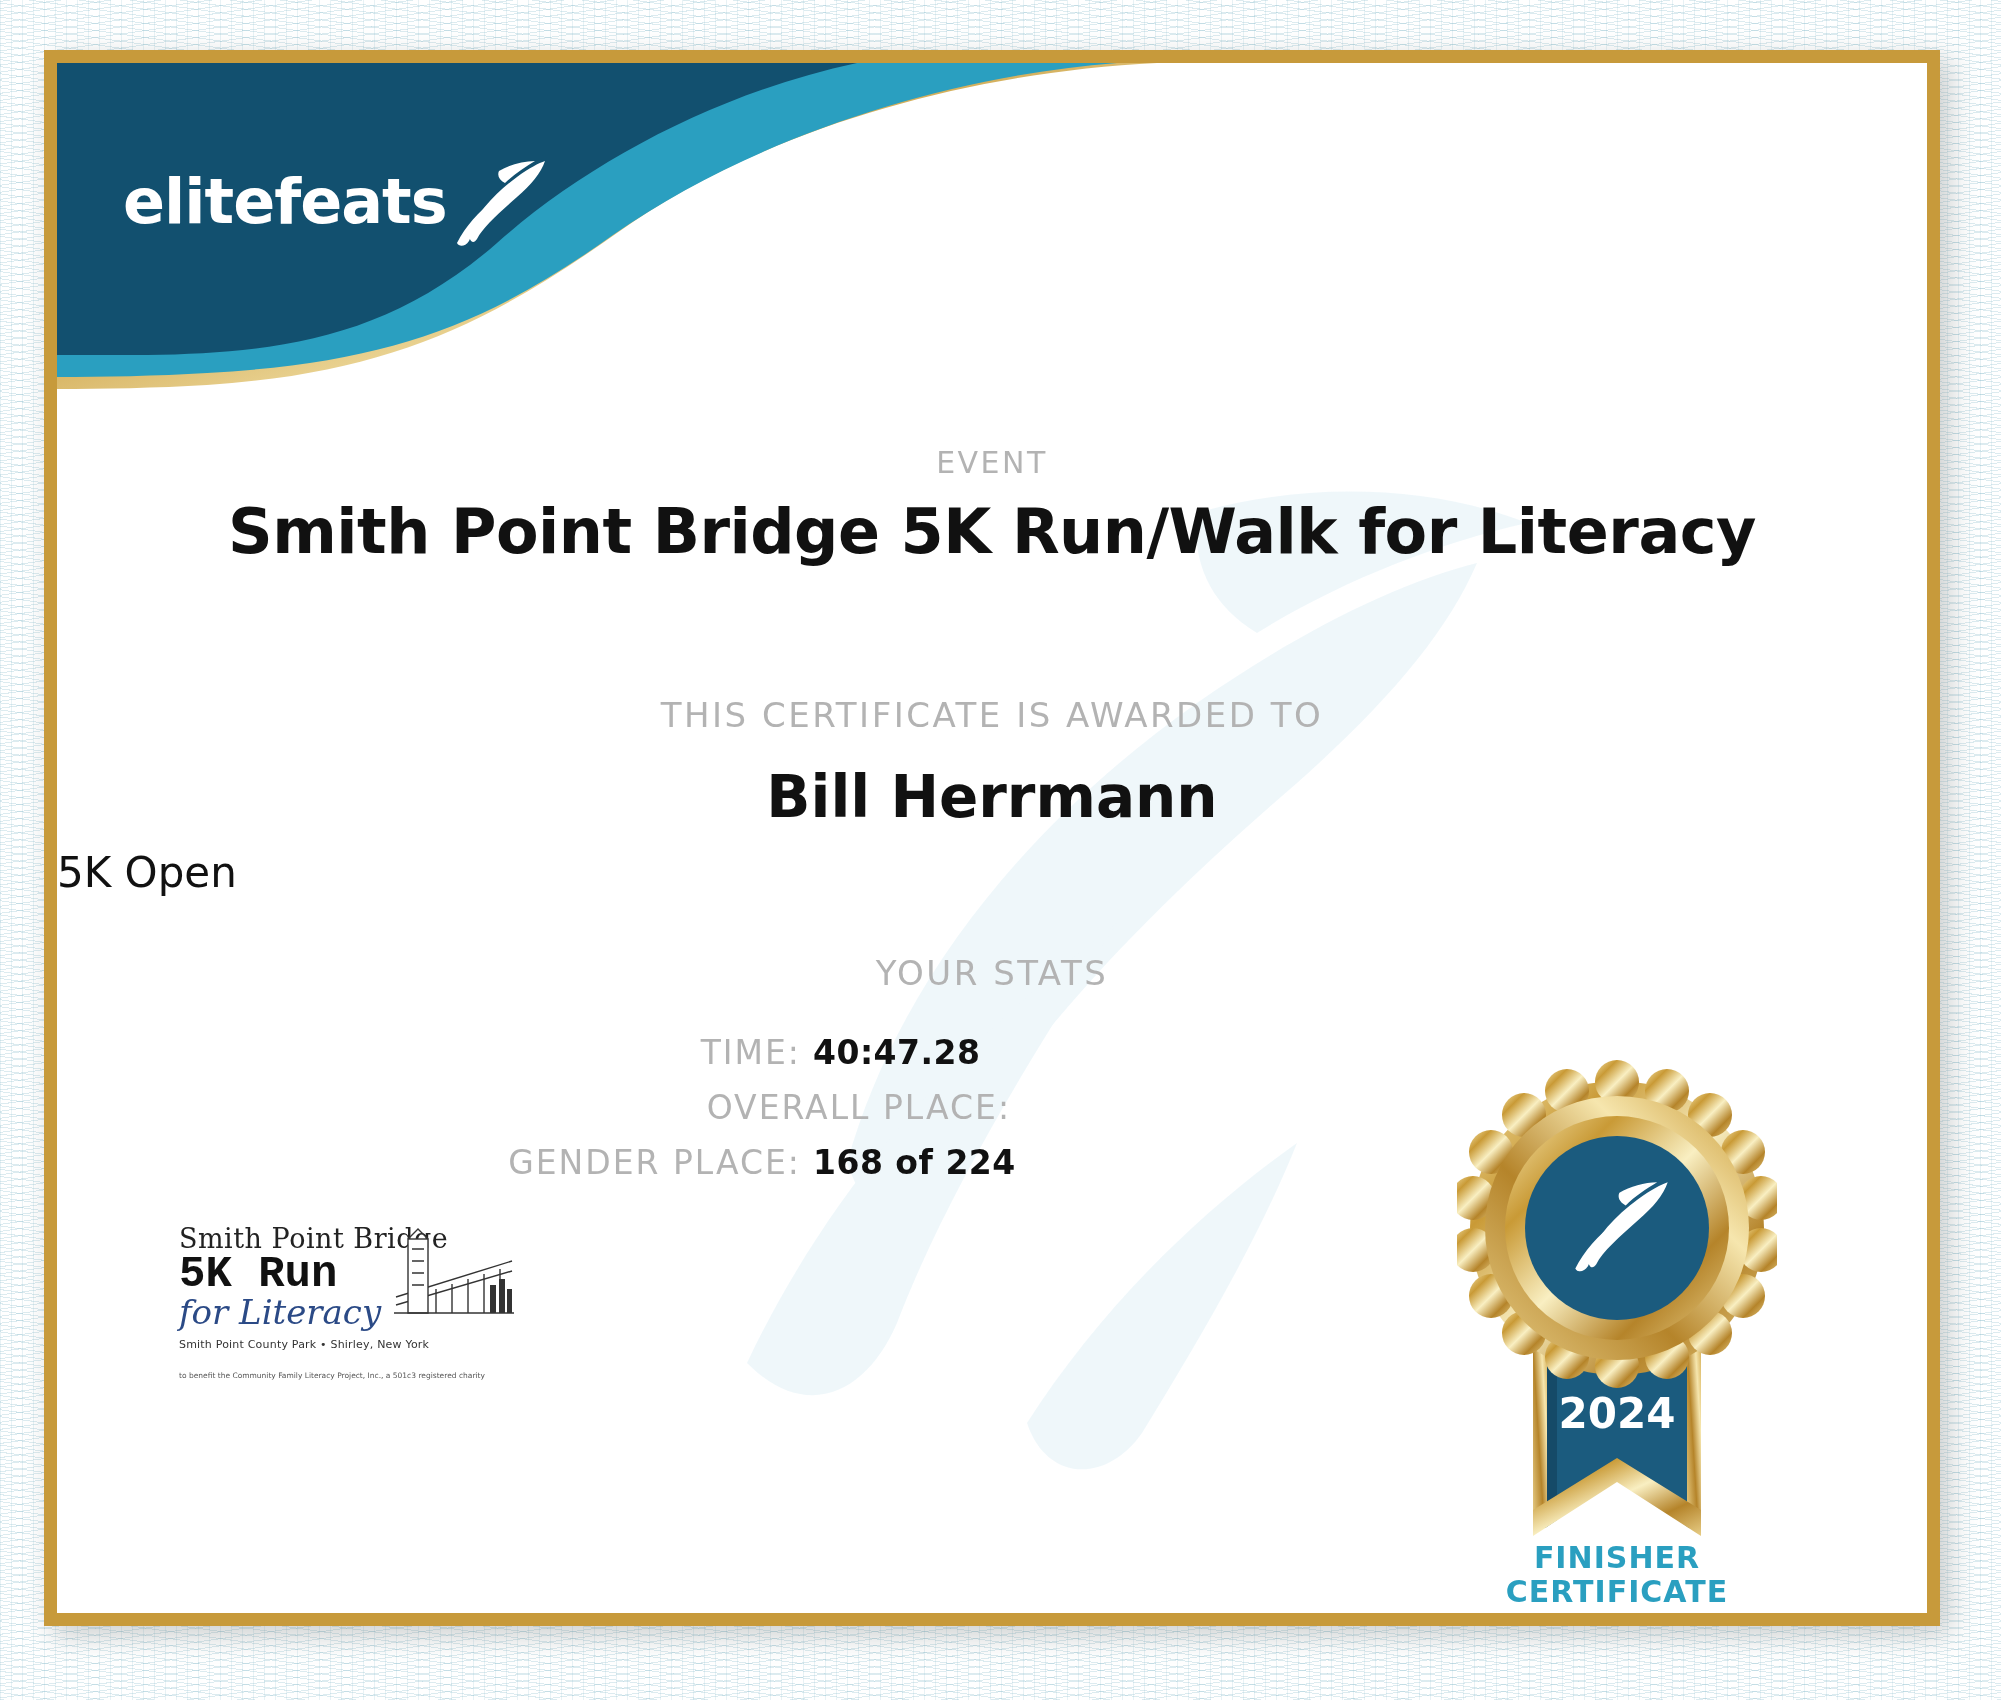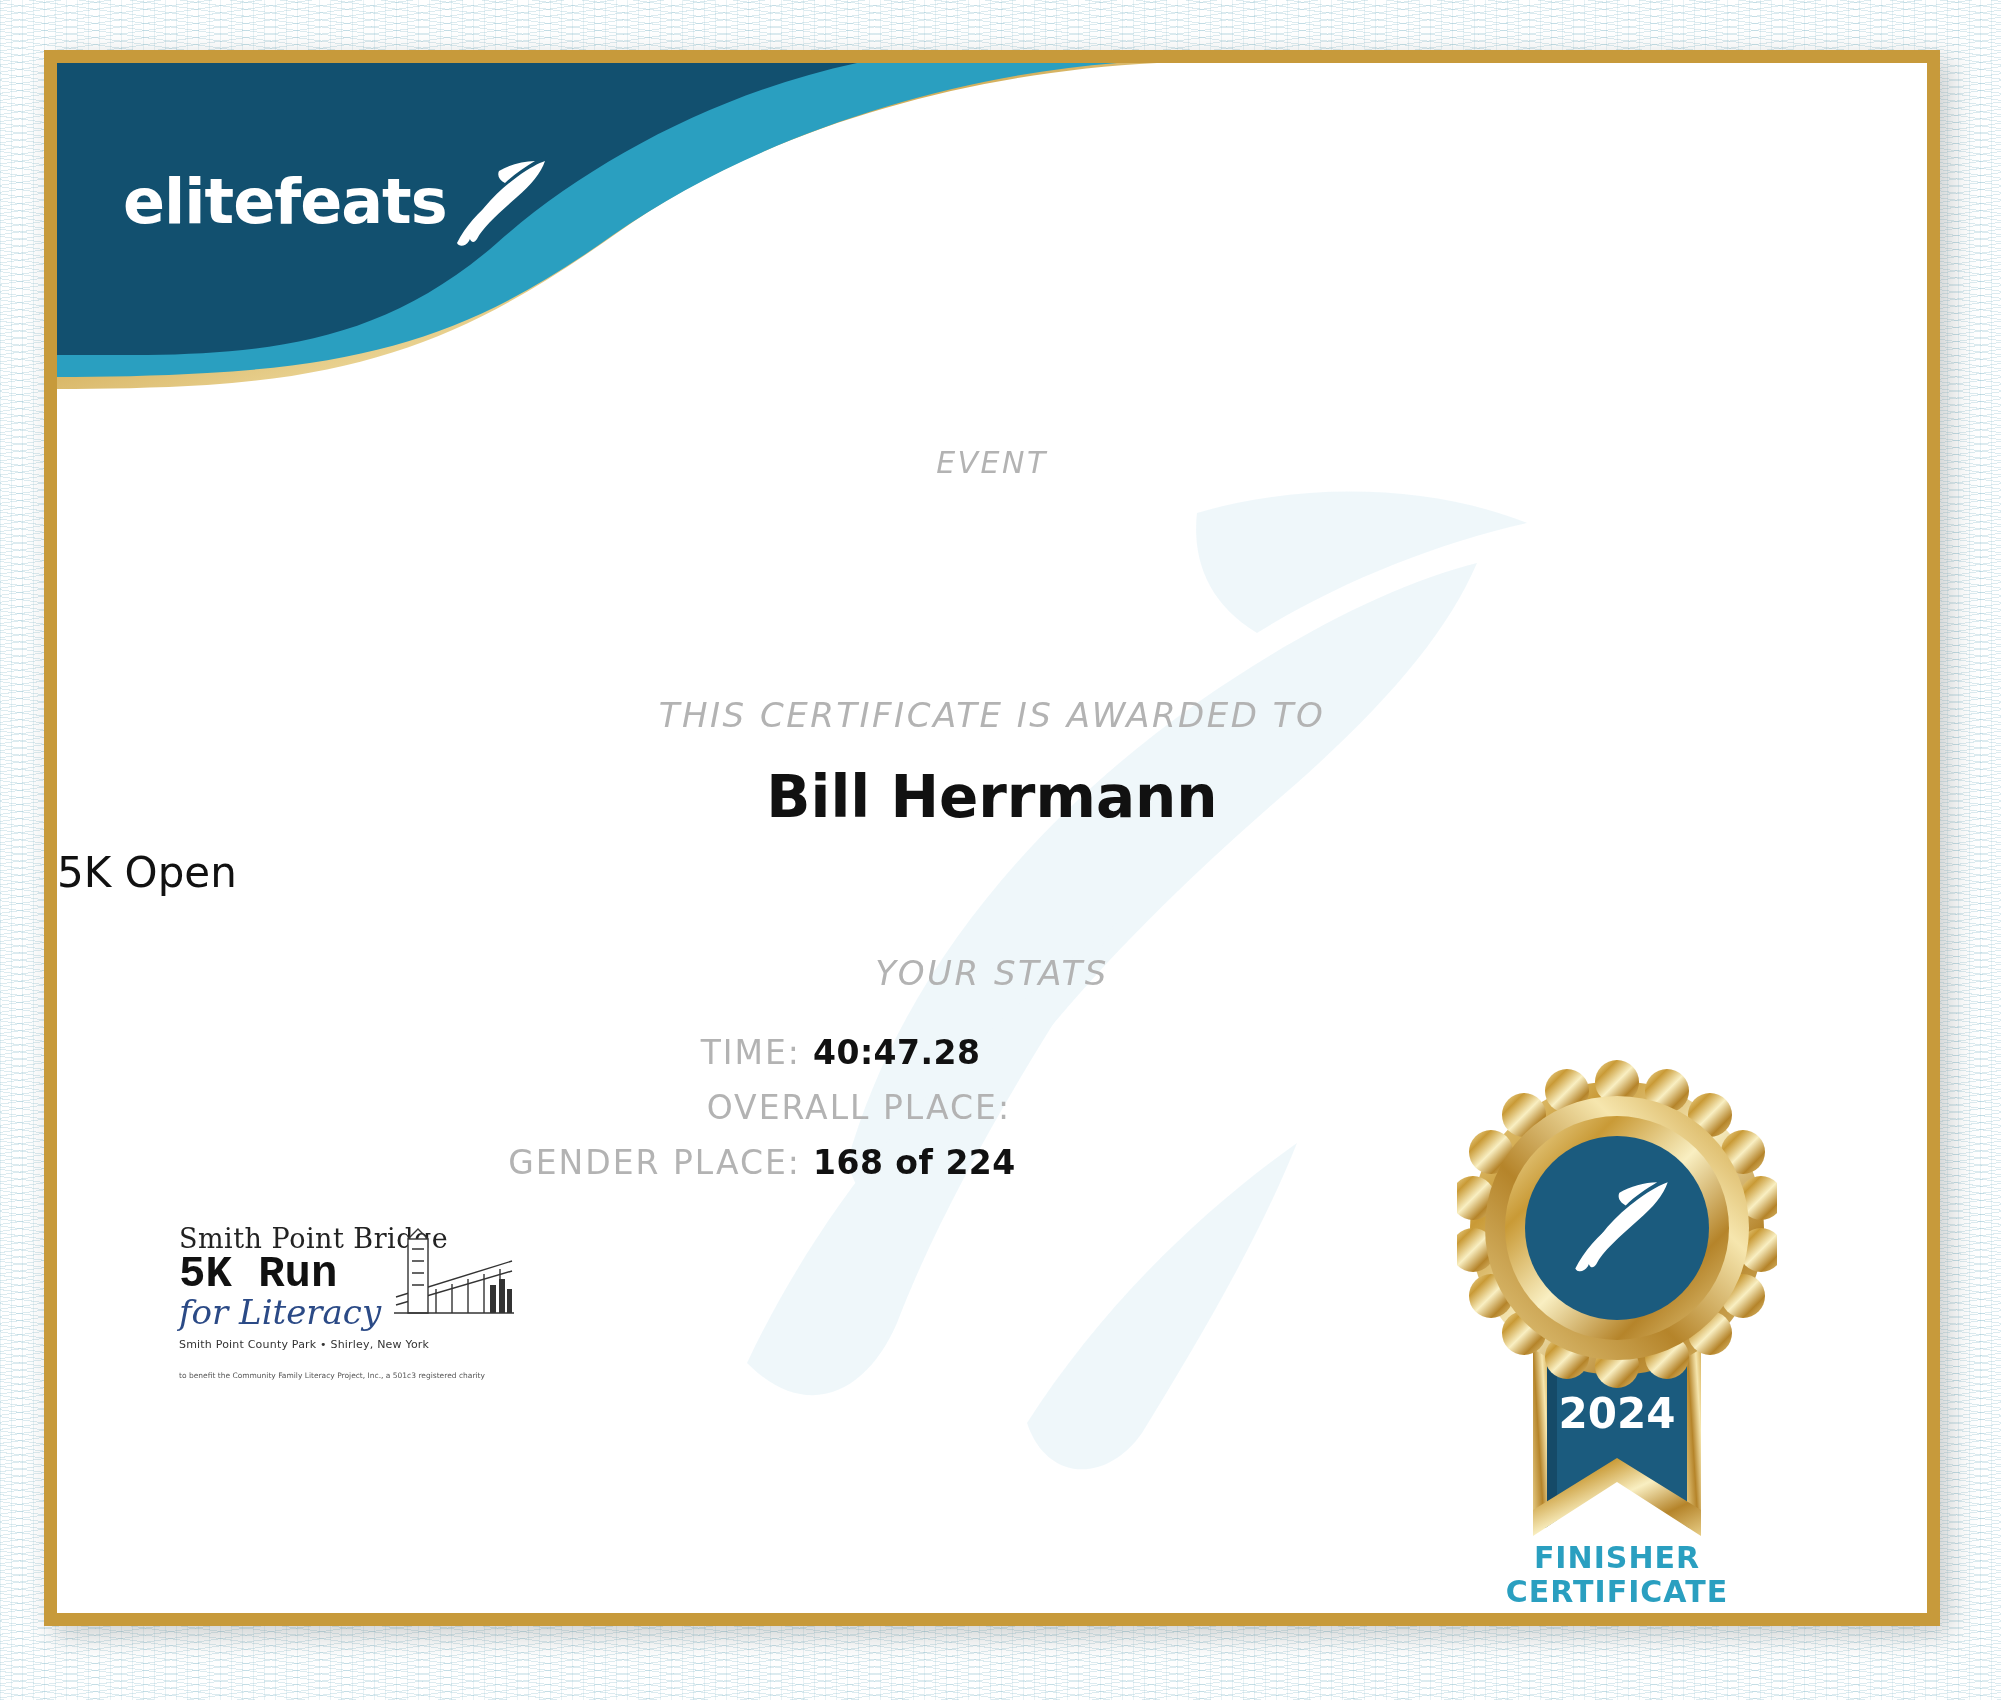--- a/index.html
+++ b/index.html
@@ -101,21 +101,20 @@
     letter-spacing: -1px;
     font-family: "DejaVu Sans", sans-serif;
   }
 
   
   .label {
     color: #b3b3b3;
     letter-spacing: 2.5px;
     font-weight: normal;
     text-align: center;
-    font-style: italic;
   }
   .event-label {
     position: absolute;
     top: 382px;
     left: 0;
     right: 0;
     font-size: 30px;
   }
   .event-title {
     position: absolute;
@@ -295,20 +294,21 @@
         <svg width="96" height="92" viewBox="0 0 96 92">
           <g fill="#ffffff">
             <path d="M18 78 C 26 58, 44 38, 66 22 C 78 13, 88 8, 94 6 C 90 18, 80 30, 66 42 C 48 58, 32 72, 26 84 C 22 90, 18 86, 18 78 Z"></path>
             <path d="M6 88 C 14 72, 28 56, 44 44 C 34 58, 24 72, 18 86 C 14 92, 8 92, 6 88 Z"></path>
             <path d="M48 16 C 58 10, 72 6, 84 6 C 74 12, 62 20, 54 28 C 48 25, 46 20, 48 16 Z"></path>
           </g>
         </svg>
       </div>
 
       <div class="label event-label">EVENT</div>
+      <div class="event-title">Smith Point Bridge 5K Run/Walk for Literacy</div>
 
       <div class="label awarded-label">THIS CERTIFICATE IS AWARDED TO</div>
       <div class="recipient">Bill Herrmann</div>
       <div class="division">5K Open</div>
 
       <div class="label stats-label">YOUR STATS</div>
 
       <div class="stats-table">
         <div class="stat-row">
           <div class="stat-key">TIME:</div>

